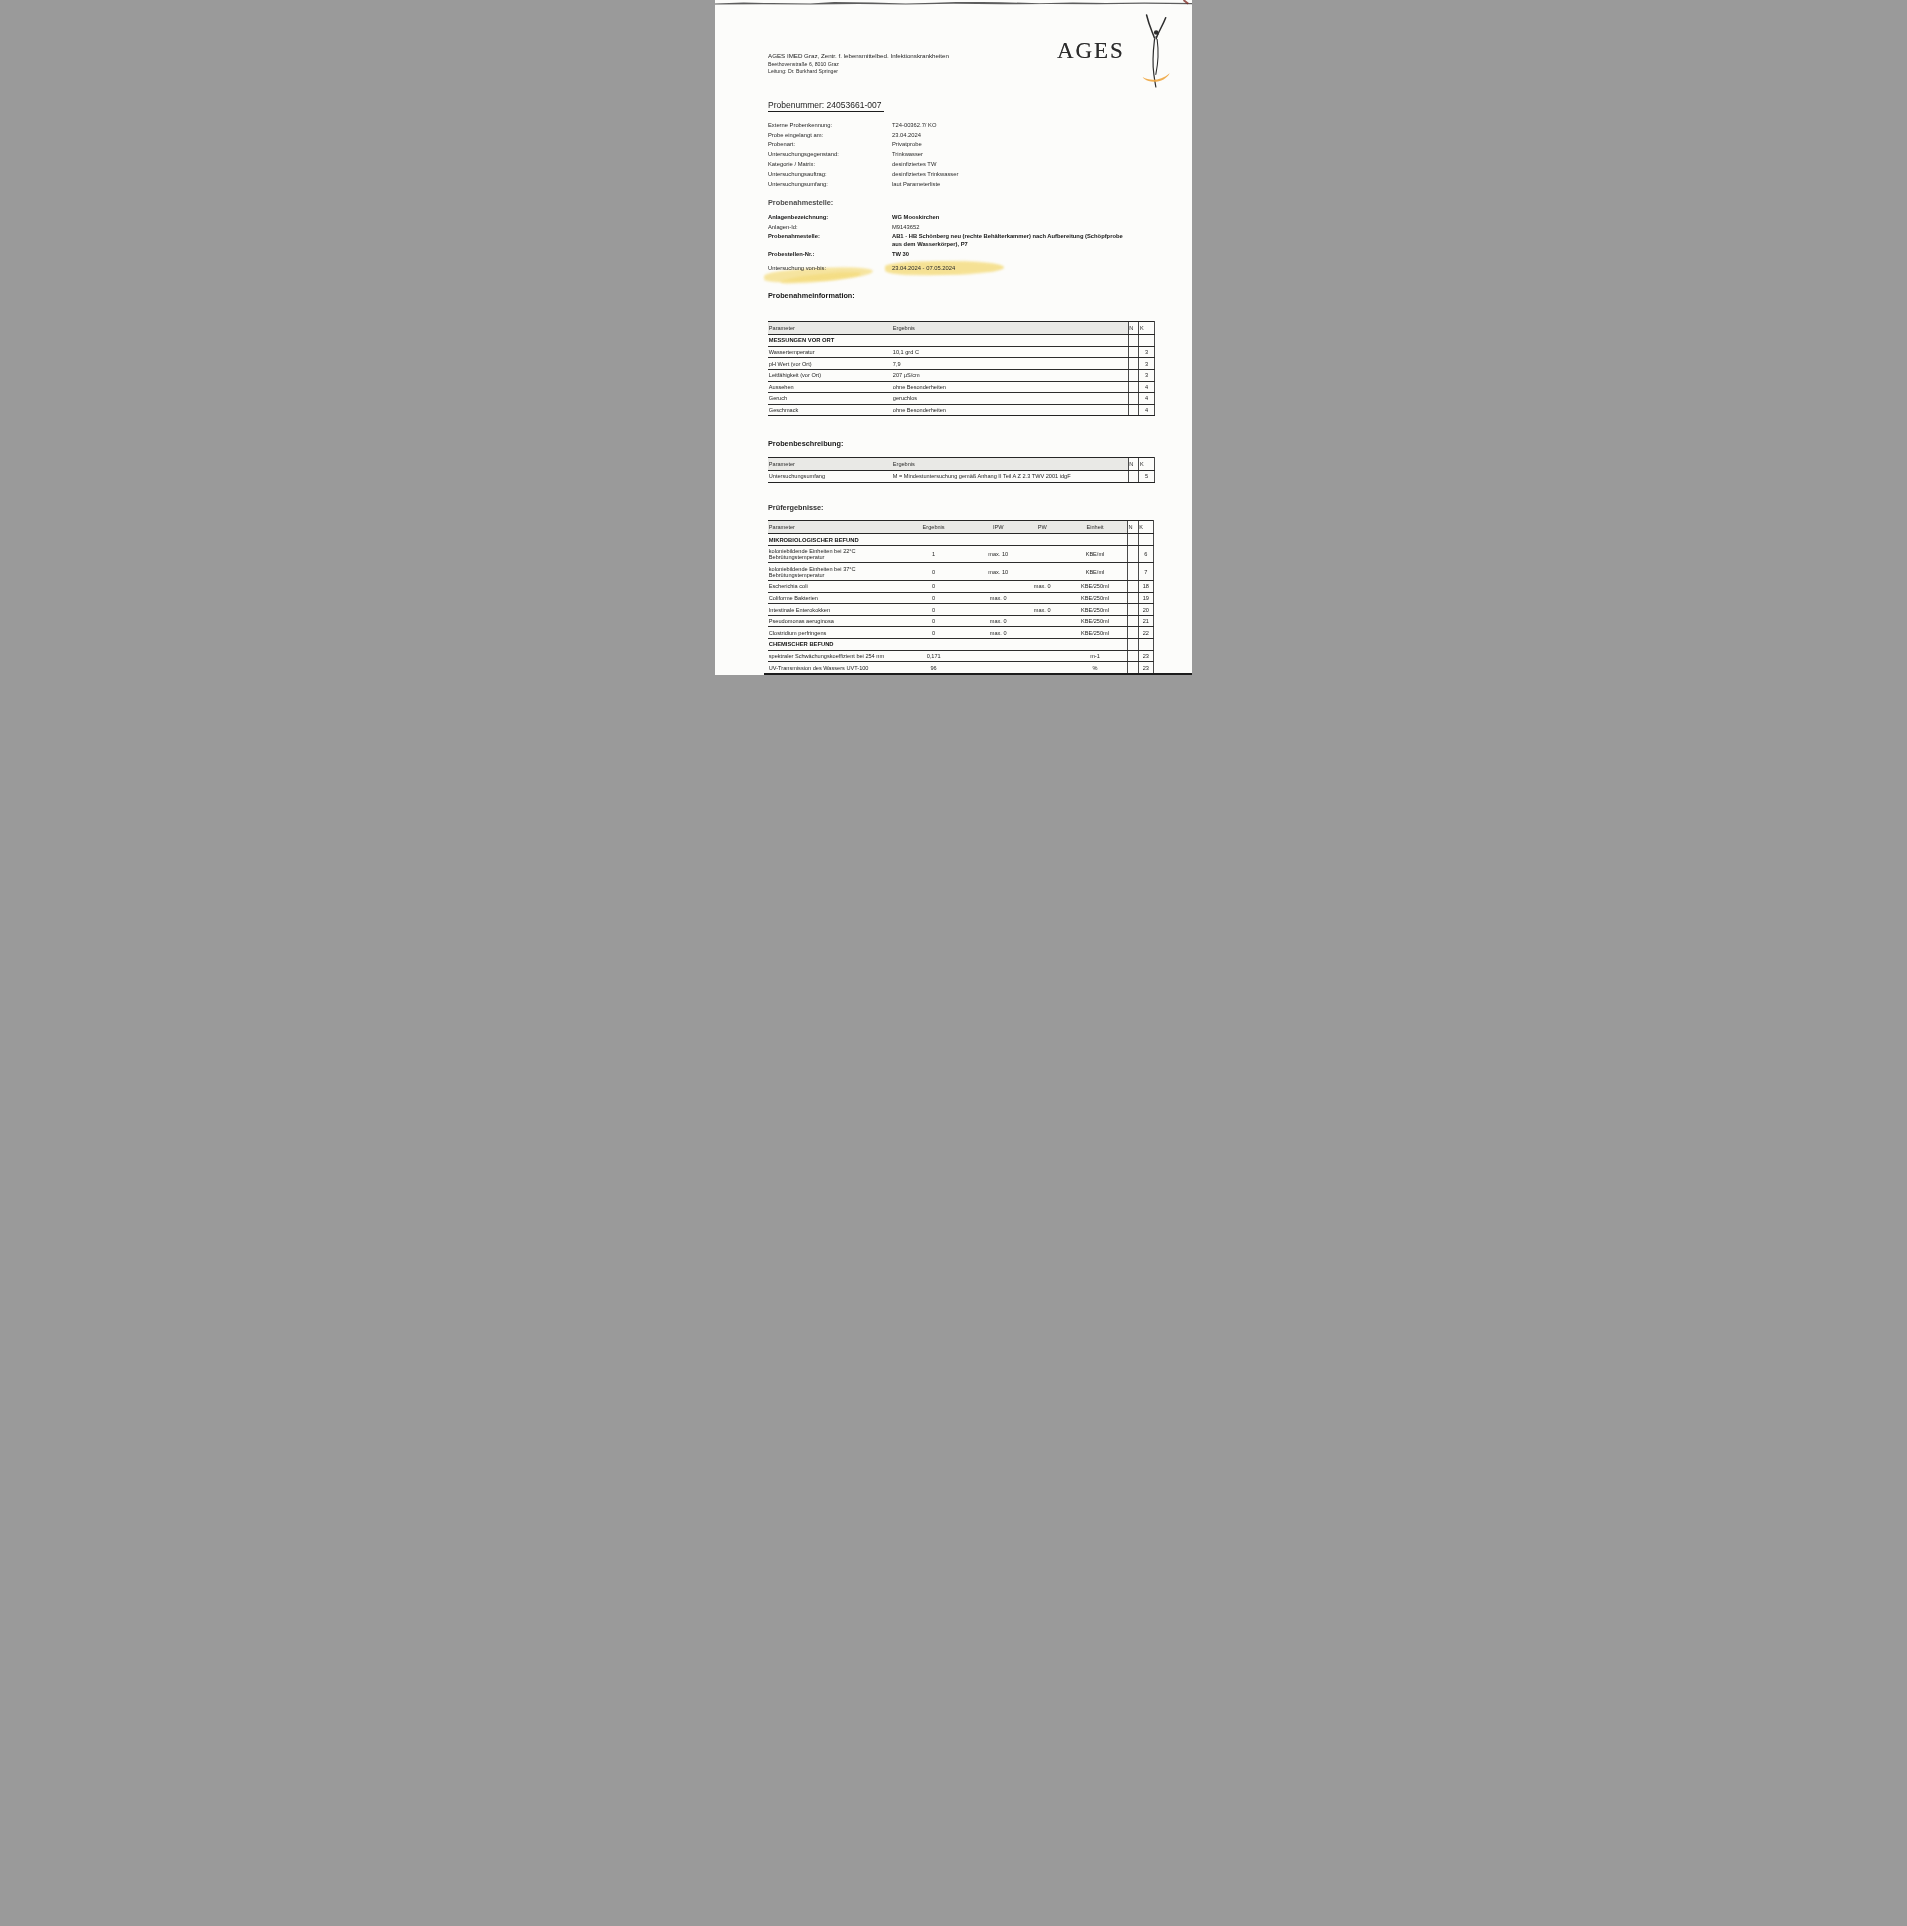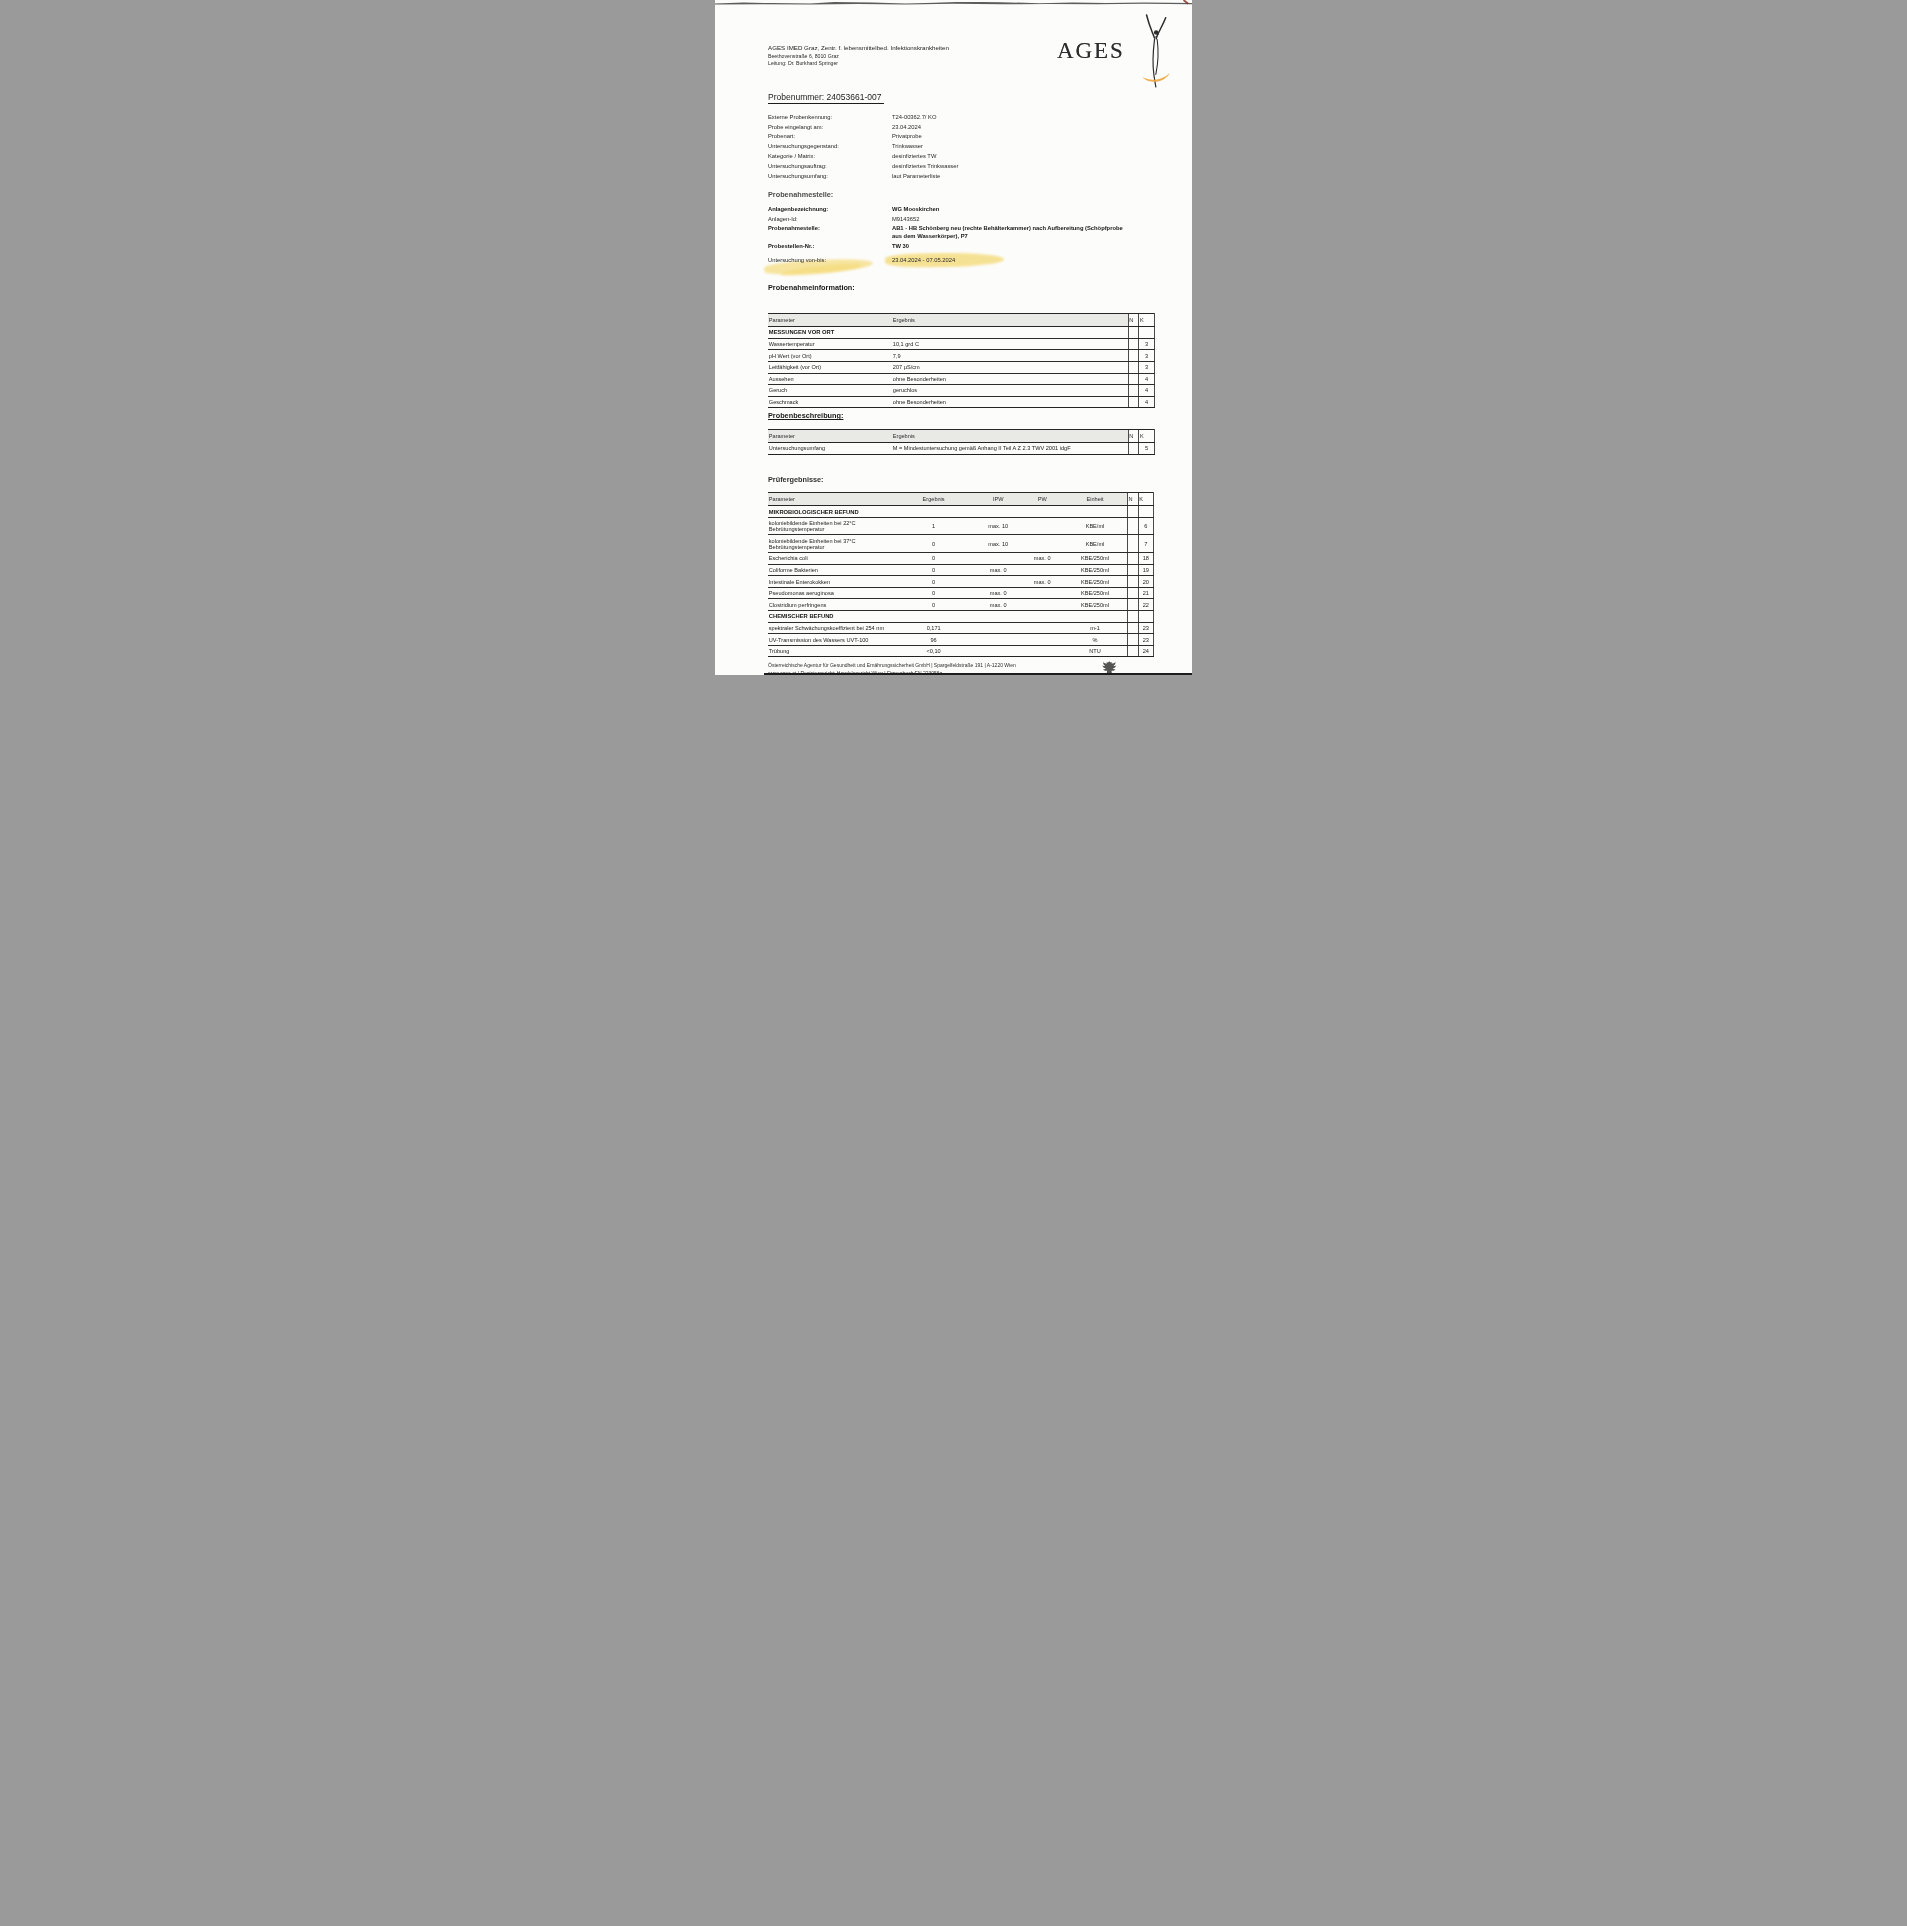--- a/index.html
+++ b/index.html
@@ -13,21 +13,21 @@
     overflow:hidden;
   }
   .scan-top-edge{
     position:absolute;top:1.5px;left:0;width:100%;height:3.5px;
     background:#414141;
     clip-path:polygon(0 55%,6% 30%,12% 45%,20% 60%,25% 15%,33% 25%,40% 55%,46% 35%,52% 10%,60% 20%,68% 50%,75% 30%,82% 40%,90% 25%,100% 45%,100% 75%,90% 62%,80% 78%,70% 70%,60% 80%,50% 65%,40% 85%,30% 72%,20% 88%,10% 75%,0 88%);
     opacity:.85;
   }
   .corner-mark{position:absolute;top:1.2px;right:3.1px;width:6.2px;height:1.5px;background:#7e2d25;transform:rotate(38deg);opacity:.8;}
   .scan-bottom-edge{position:absolute;bottom:0;left:49px;right:0;height:1.9px;background:#1c1c1c;}
-  .content{padding:8px 38px 0 53px;}
+  .content{padding:16px 38px 0 53px;}
 
   
   .letterhead{padding-top:36px;line-height:1.25;}
   .lh1{font-size:6.2px;color:#222;}
   .lh2,.lh3{font-size:5.2px;color:#2b2b2b;margin-top:0.8px;}
   .logo{position:absolute;top:13px;right:16px;width:119px;height:76px;text-align:right;}
   .logo-text{
     position:absolute;left:0;top:25px;
     font-family:"Liberation Serif",serif;font-size:23px;font-weight:500;
     letter-spacing:1.9px;color:#2c2c2c;text-shadow:0 0 0.4px rgba(40,40,40,.6);
@@ -41,21 +41,21 @@
   
   .kv-block{margin-top:8.9px;}
   .kv-row{display:flex;margin-bottom:1.8px;font-size:5.8px;line-height:8px;position:relative;}
   .kv-label{width:124px;flex:none;color:#242424;}
   .kv-value{color:#2a2a2a;max-width:235px;}
   .bold .kv-label,.bold .kv-value{font-weight:bold;color:#161616;}
 
   .sec-heading{font-size:7.3px;font-weight:bold;margin:0;}
   .h-site{margin-top:10.4px;color:#4c4c4c;margin-bottom:5.8px;}
   .h-info{margin-top:19px;color:#181818;margin-bottom:21px;}
-  .h-desc{margin-top:3px;color:#181818;margin-bottom:8.5px;text-decoration:underline;}
+  .h-desc{margin-top:23px;color:#181818;margin-bottom:8.5px;}
   .h-result{margin-top:20px;color:#303030;margin-bottom:8.5px;}
 
   .uvb{margin-top:5.8px;}
   .hl{position:absolute;background:#f2d256;filter:blur(1.2px);z-index:0;}
   .hl-label{left:-3.9px;top:4.2px;width:109px;height:13px;border-radius:46% 54% 62% 38%;opacity:.55;transform:rotate(-3deg);}
   .hl-label2{left:11.6px;top:10px;width:81px;height:7.7px;border-radius:50%;opacity:.35;transform:rotate(-6deg);}
   .hl-value{left:117px;top:-2.7px;width:119px;height:14px;border-radius:38% 62% 55% 45%;opacity:.62;transform:rotate(-1deg);}
   .uvb .kv-label,.uvb .kv-value{position:relative;z-index:1;}
 
   

